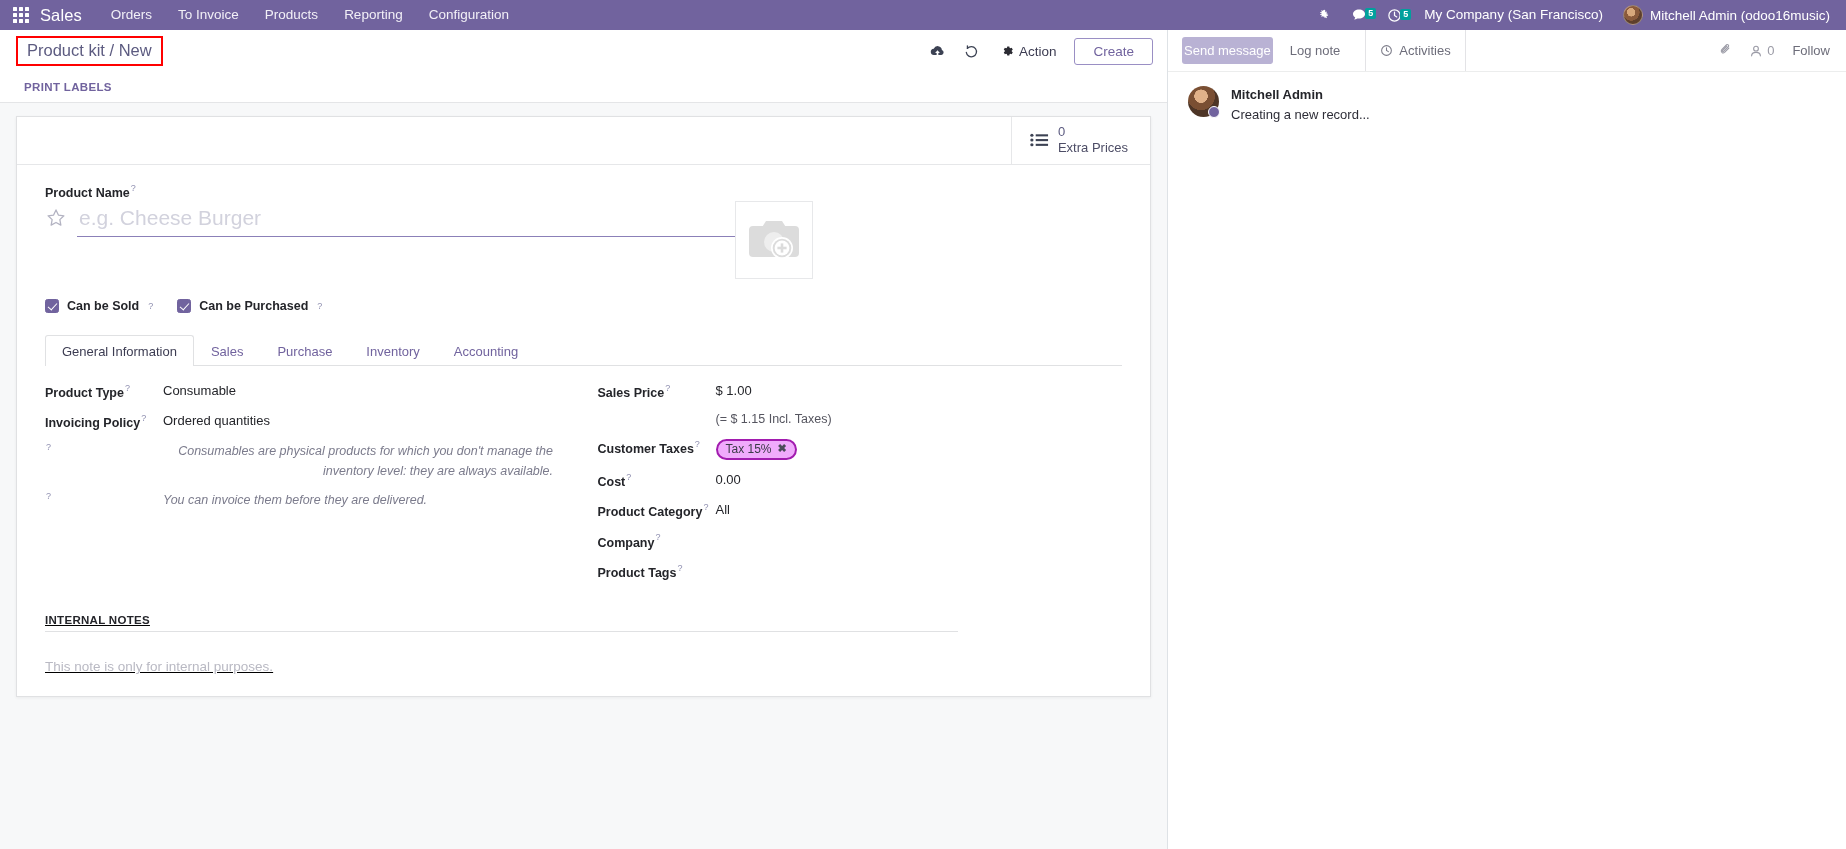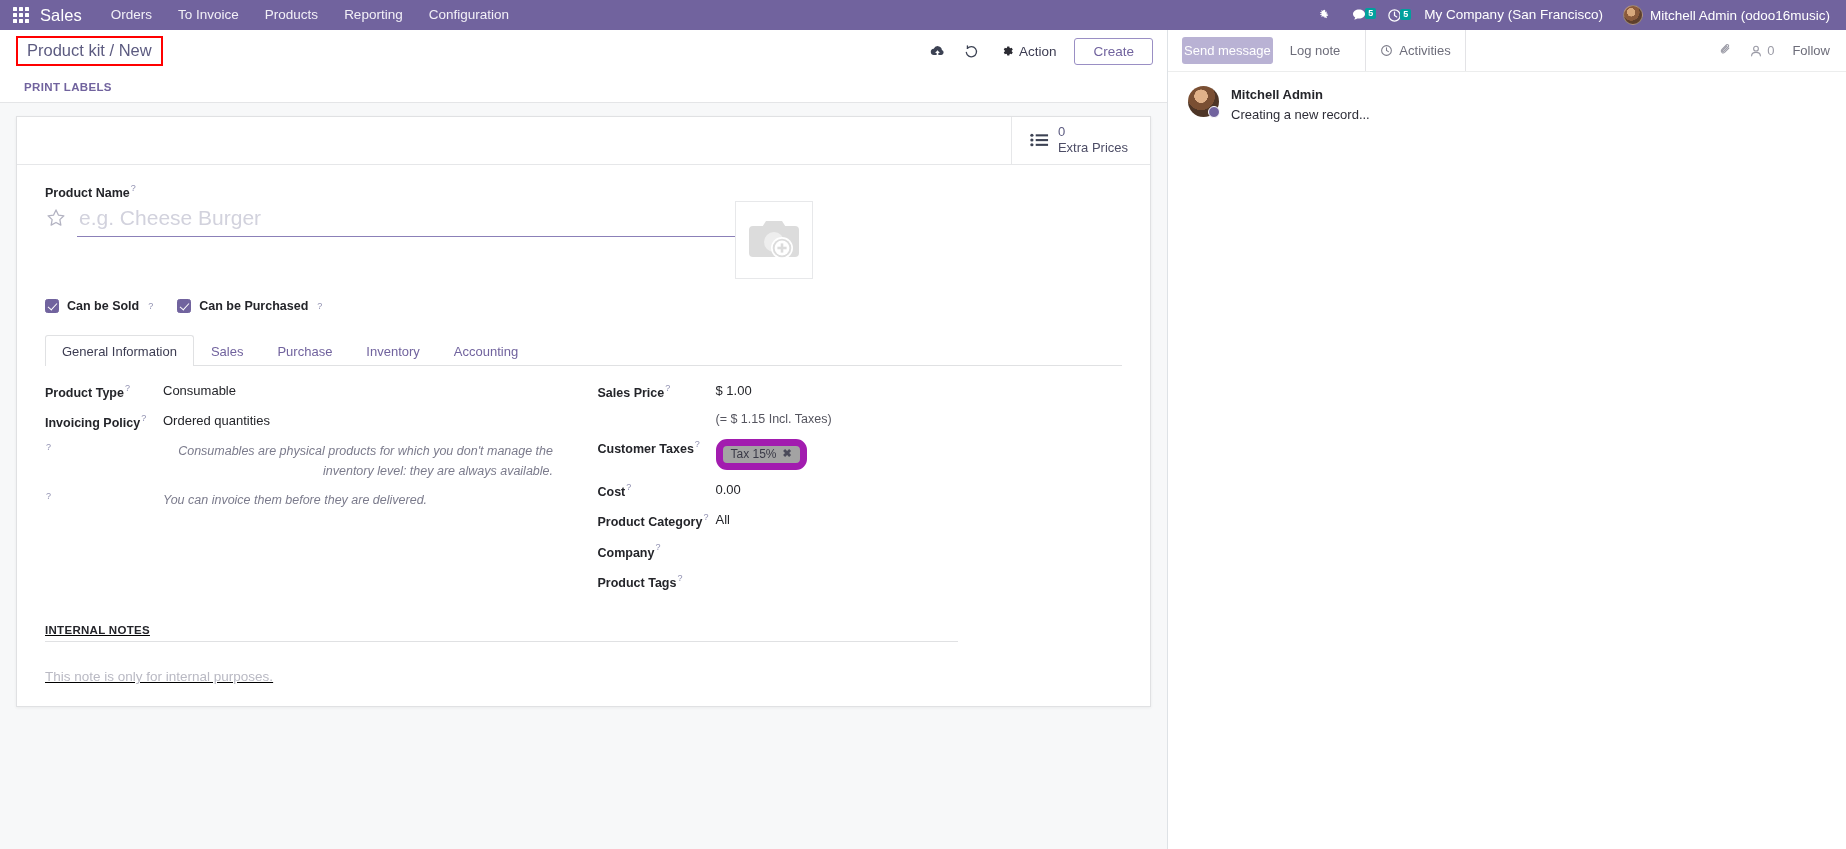--- a/index.html
+++ b/index.html
@@ -312,26 +312,26 @@
     font-size: 12.5px;
     color: #7b7b8c;
     font-style: italic;
     line-height: 1.55;
     max-width: 390px;
     text-align: right;
   }
   .price-sub { font-size: 12.5px; color: #55555f; margin: 1px 0 12px 118px; }
   .tag-pill {
     display: inline-flex; align-items: center; gap: 6px;
-    border: 7px solid #a21caf;
+    border: 2px solid #a21caf;
     border-radius: 11px;
     padding: 1px 8px 2px;
     font-size: 12px;
     color: #3a3a47;
-    background: #a3a3a3;
+    background: #f0abfc;
   }
   .tag-x { font-size: 11px; color: #4b4b5a; cursor: pointer; font-weight: bold; }
 
   
   .notes-section { margin-top: 22px; padding: 0 0 0 0; text-decoration: underline; }
   .notes-title {
     font-size: 11.5px;
     font-weight: bold;
     color: #24252a;
     letter-spacing: .3px;

